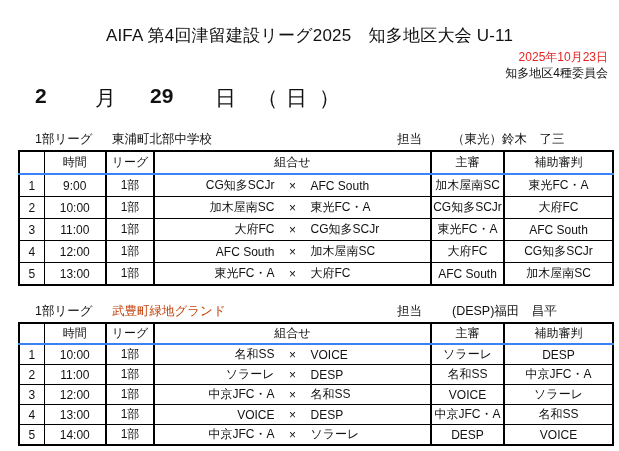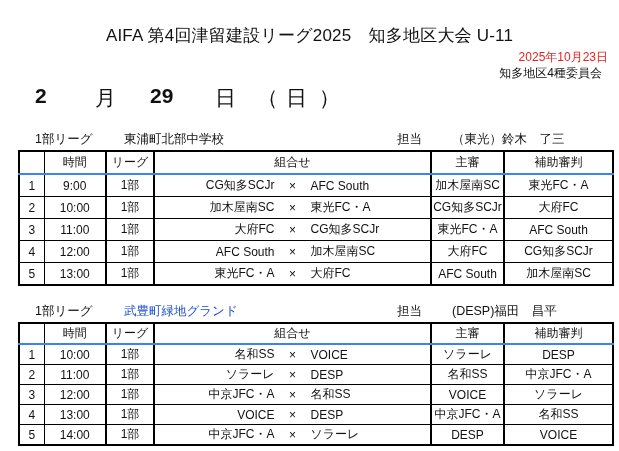--- a/index.html
+++ b/index.html
@@ -5,35 +5,35 @@
   html,body { margin:0; padding:0; background:#ffffff; }
   .page {
     position:relative; width:619px; height:448px; background:#ffffff;
     font-family:"Liberation Sans","DejaVu Sans",sans-serif;
     color:#111111; overflow:hidden;
   }
   
   .title { position:absolute; top:24px; left:0; width:619px; text-align:center;
            font-size:17px; letter-spacing:0.2px; }
   .issue-date { position:absolute; top:49px; right:11px; font-size:12px;margin-left:44px; }
-  .committee  { position:absolute; top:65px; right:17px; font-size:12px; }
+  .committee  { position:absolute; top:65px; right:11px; font-size:12px; }
   .big-date { position:absolute; top:84px; left:0; width:619px; height:28px; font-size:21px; }
   .big-date span { position:absolute; top:0; white-space:nowrap; }
   .bd-month  { left:35px;  font-weight:bold; }
   .bd-mlabel { left:95px;  }
   .bd-day    { left:150px; font-weight:bold; }
   .bd-dlabel { left:215px; }
   .bd-open   { left:257px; }
   .bd-wday   { left:286px; }
   .bd-close  { left:319px; }
   
   .meta { position:absolute; left:0; width:619px; height:18px; font-size:12.5px; white-space:nowrap; }
   .meta span { position:absolute; top:0; }
   .meta .league-label { left:35px; }
-  .meta .venue        { left:124px; }
+  .meta .venue        { left:112px; }
   .meta .tanto        { left:397px; }
   .meta .person       { left:452px; }
   .meta-1 { top:131px; }
   .meta-2 { top:303px; }
   
   table.sched { position:absolute; left:18px; width:594px; table-layout:fixed;
                 border-collapse:collapse; border:2px solid #000; font-size:12px; }
   .t1 { top:150px; }
   .t2 { top:322px; }
   .sched th, .sched td { border:1px solid #000; text-align:center; vertical-align:middle;
@@ -168,21 +168,21 @@
             </div>
           </td>
           <td class="bl">AFC South</td>
           <td class="bl">加木屋南SC</td>
         </tr>
       </tbody>
   </table>
 
   <div class="meta meta-2">
     <span class="league-label">1部リーグ</span>
-    <span class="venue" style="color: #1d4ed8;">武豊町緑地グランド</span>
+    <span class="venue" style="color: #c2410c;">武豊町緑地グランド</span>
     <span class="tanto">担当</span>
     <span class="person">(DESP)福田　昌平</span>
   </div>
 
   <table class="sched t2">
     <colgroup>
         <col class="c-no">
         <col class="c-time">
         <col class="c-league">
         <col class="c-match">

